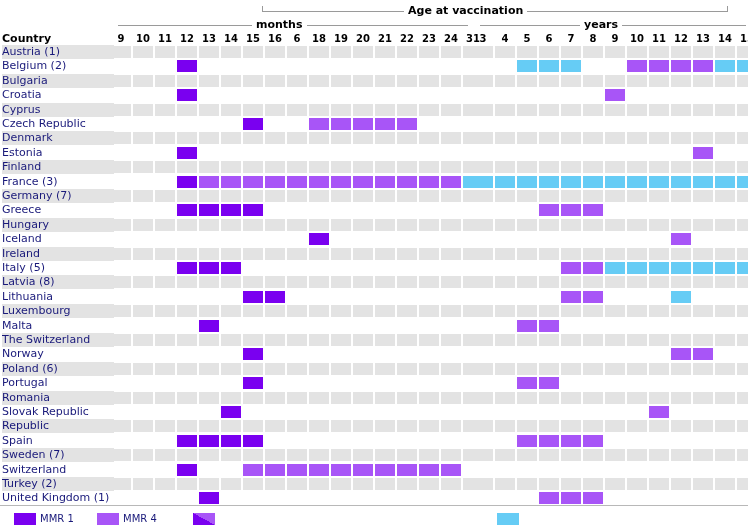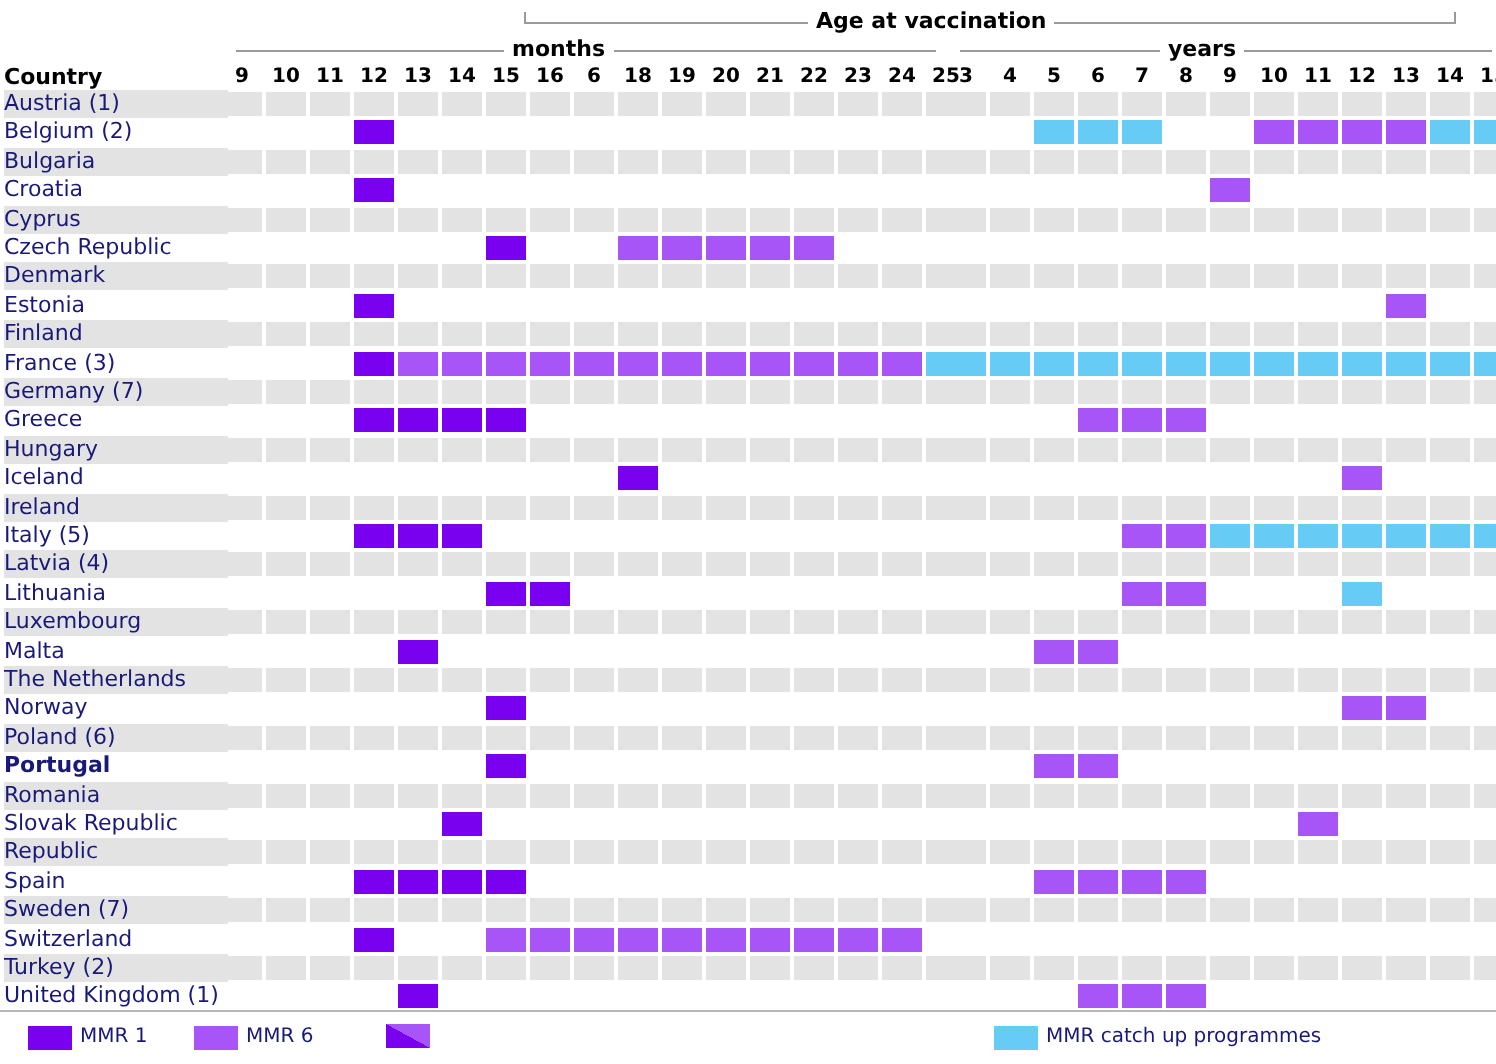--- a/index.html
+++ b/index.html
@@ -124,21 +124,21 @@
       <div class="colnum" style="left: 242px;">15</div>
       <div class="colnum" style="left: 264px;">16</div>
       <div class="colnum" style="left: 286px;">6</div>
       <div class="colnum" style="left: 308px;">18</div>
       <div class="colnum" style="left: 330px;">19</div>
       <div class="colnum" style="left: 352px;">20</div>
       <div class="colnum" style="left: 374px;">21</div>
       <div class="colnum" style="left: 396px;">22</div>
       <div class="colnum" style="left: 418px;">23</div>
       <div class="colnum" style="left: 440px;">24</div>
-      <div class="colnum" style="left: 462px;">25</div>
+      <div class="colnum" style="left: 462px;">31</div>
       <div class="colnum" style="left: 472px;">3</div>
       <div class="colnum" style="left: 494px;">4</div>
       <div class="colnum" style="left: 516px;">5</div>
       <div class="colnum" style="left: 538px;">6</div>
       <div class="colnum" style="left: 560px;">7</div>
       <div class="colnum" style="left: 582px;">8</div>
       <div class="colnum" style="left: 604px;">9</div>
       <div class="colnum" style="left: 626px;">10</div>
       <div class="colnum" style="left: 648px;">11</div>
       <div class="colnum" style="left: 670px;">12</div>
@@ -670,21 +670,21 @@
         <div class="cell mmr2" style="left: 583px;"></div>
         <div class="cell catch" style="left: 605px;"></div>
         <div class="cell catch" style="left: 627px;"></div>
         <div class="cell catch" style="left: 649px;"></div>
         <div class="cell catch" style="left: 671px;"></div>
         <div class="cell catch" style="left: 693px;"></div>
         <div class="cell catch" style="left: 715px;"></div>
         <div class="cell catch" style="left: 737px;"></div>
       </div>
       <div class="row shaded" style="top: 275.4px;">
-        <div class="label">Latvia (4)</div>
+        <div class="label">Latvia (8)</div>
         <div class="cell" style="left: 111px;"></div>
         <div class="cell" style="left: 133px;"></div>
         <div class="cell" style="left: 155px;"></div>
         <div class="cell" style="left: 177px;"></div>
         <div class="cell" style="left: 199px;"></div>
         <div class="cell" style="left: 221px;"></div>
         <div class="cell mmr1" style="left: 243px;"></div>
         <div class="cell" style="left: 265px;"></div>
         <div class="cell" style="left: 287px;"></div>
         <div class="cell" style="left: 309px;"></div>
@@ -802,21 +802,21 @@
         <div class="cell" style="left: 583px;"></div>
         <div class="cell" style="left: 605px;"></div>
         <div class="cell" style="left: 627px;"></div>
         <div class="cell" style="left: 649px;"></div>
         <div class="cell" style="left: 671px;"></div>
         <div class="cell" style="left: 693px;"></div>
         <div class="cell" style="left: 715px;"></div>
         <div class="cell" style="left: 737px;"></div>
       </div>
       <div class="row shaded" style="top: 333px;">
-        <div class="label">The Netherlands</div>
+        <div class="label">The Switzerland</div>
         <div class="cell" style="left: 111px;"></div>
         <div class="cell" style="left: 133px;"></div>
         <div class="cell" style="left: 155px;"></div>
         <div class="cell" style="left: 177px;"></div>
         <div class="cell" style="left: 199px;"></div>
         <div class="cell mmr1" style="left: 221px;"></div>
         <div class="cell" style="left: 243px;"></div>
         <div class="cell" style="left: 265px;"></div>
         <div class="cell" style="left: 287px;"></div>
         <div class="cell" style="left: 309px;"></div>
@@ -900,21 +900,21 @@
         <div class="cell" style="left: 561px;"></div>
         <div class="cell" style="left: 583px;"></div>
         <div class="cell" style="left: 605px;"></div>
         <div class="cell" style="left: 627px;"></div>
         <div class="cell mmr2" style="left: 649px;"></div>
         <div class="cell catch" style="left: 671px;"></div>
         <div class="cell" style="left: 693px;"></div>
         <div class="cell" style="left: 715px;"></div>
         <div class="cell" style="left: 737px;"></div>
       </div>
-      <div class="row" style="top: 376.2px; font-weight: bold;">
+      <div class="row" style="top: 376.2px;">
         <div class="label">Portugal</div>
         <div class="cell" style="left: 111px;"></div>
         <div class="cell" style="left: 133px;"></div>
         <div class="cell" style="left: 155px;"></div>
         <div class="cell" style="left: 177px;"></div>
         <div class="cell" style="left: 199px;"></div>
         <div class="cell" style="left: 221px;"></div>
         <div class="cell mmr1" style="left: 243px;"></div>
         <div class="cell" style="left: 265px;"></div>
         <div class="cell" style="left: 287px;"></div>
@@ -1201,18 +1201,18 @@
         <div class="cell" style="left: 649px;"></div>
         <div class="cell" style="left: 671px;"></div>
         <div class="cell" style="left: 693px;"></div>
         <div class="cell" style="left: 715px;"></div>
         <div class="cell" style="left: 737px;"></div>
       </div>
     </div>
 
   <div id="legend">
       <div class="legend-item" style="left: 14px;"><span class="legend-swatch sw-mmr1"></span><span class="legend-text">MMR 1</span></div>
-      <div class="legend-item" style="left: 97px;"><span class="legend-swatch sw-mmr2"></span><span class="legend-text">MMR 6</span></div>
+      <div class="legend-item" style="left: 97px;"><span class="legend-swatch sw-mmr2"></span><span class="legend-text">MMR 4</span></div>
       <div class="legend-item" style="left: 193px;"><span class="legend-swatch sw-both"></span></div>
-      <div class="legend-item" style="left: 497px;"><span class="legend-swatch sw-catch"></span><span class="legend-text">MMR catch up programmes</span></div>
+      <div class="legend-item" style="left: 497px;"><span class="legend-swatch sw-catch"></span></div>
     </div>
 
 </div>
 
 </body></html>

